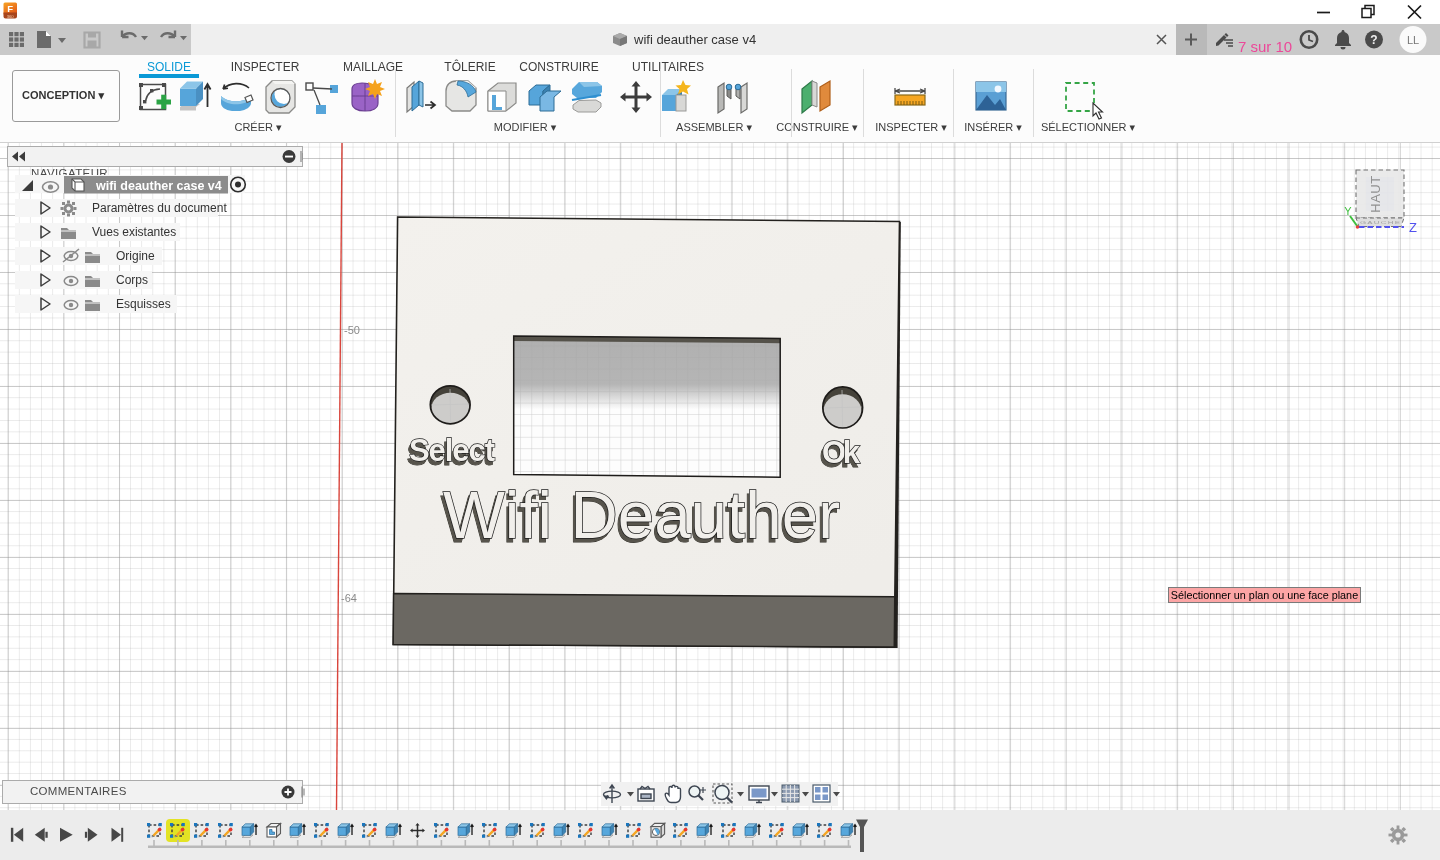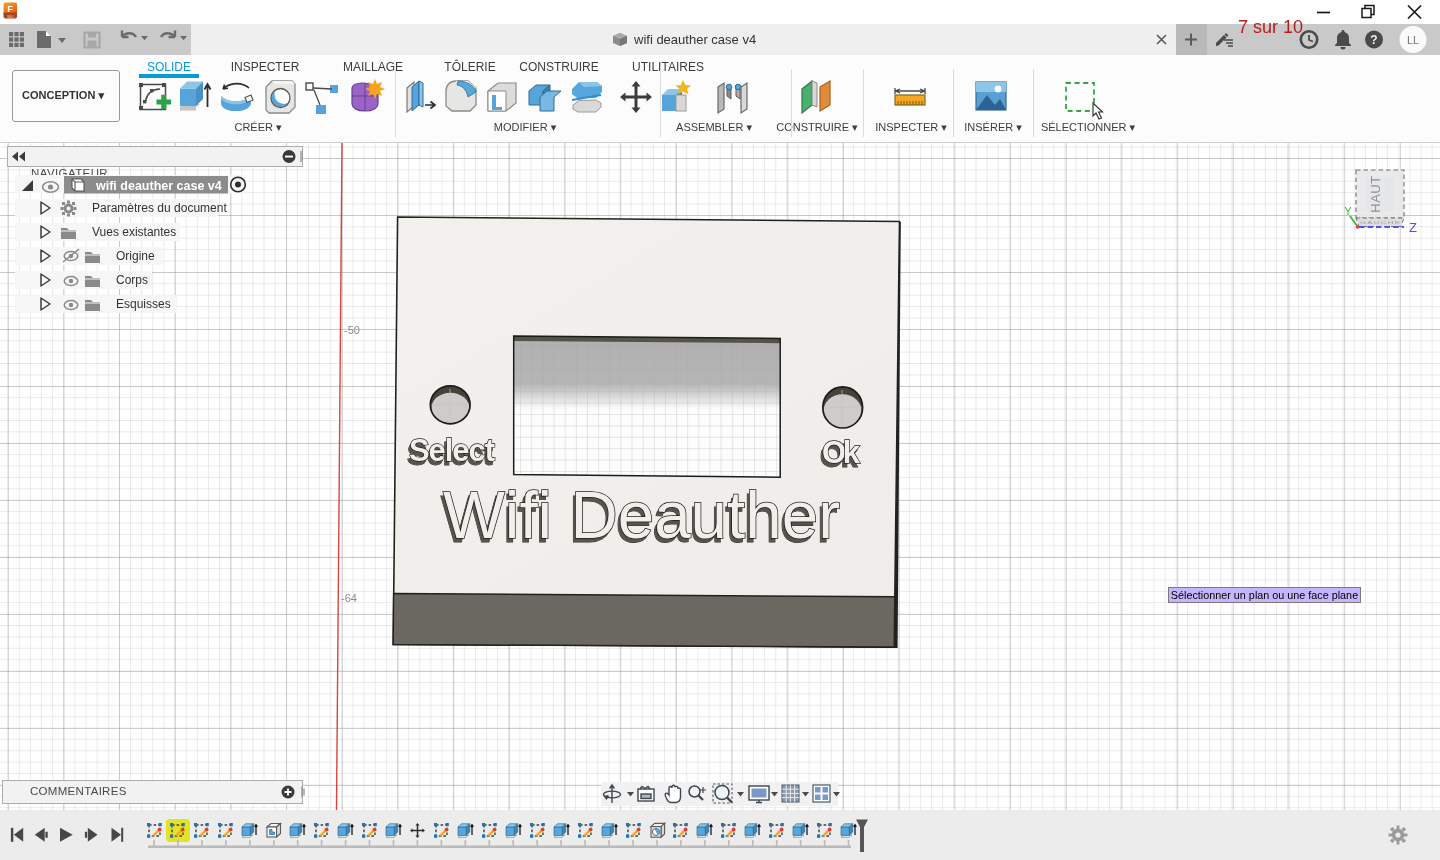--- a/index.html
+++ b/index.html
@@ -19,21 +19,21 @@
 linear-gradient(to right,rgba(140,140,140,.38) 1px,transparent 1px),
 linear-gradient(to bottom,rgba(140,140,140,.38) 1px,transparent 1px),
 linear-gradient(to right,rgba(165,165,165,.23) 1px,transparent 1px),
 linear-gradient(to bottom,rgba(165,165,165,.23) 1px,transparent 1px);
 background-size:55.7px 57px,55.7px 57px,11.14px 11.4px,11.14px 11.4px;
 background-position:7.7px 15px,7.7px 15px,7.7px 15px,7.7px 15px}
 .coordlab{position:absolute;font-size:11px;color:#8a8a8a}
 #navhead{left:7px;top:146px;width:296px;height:21px;background:#f2f2f2;border:1px solid #ababab}
 .navrow{position:absolute;height:18px;background:#f6f6f6}
 .navtxt{position:absolute;font-size:12px;color:#333;white-space:nowrap}
-#tooltip{left:1168px;top:587px;width:193px;height:16px;background:#c4b5fd;border:1px solid #7a7a7a;font-size:10.8px;color:#000;text-align:center;line-height:14px;white-space:nowrap}
+#tooltip{left:1168px;top:587px;width:193px;height:16px;background:#fca5a5;border:1px solid #7a7a7a;font-size:10.8px;color:#000;text-align:center;line-height:14px;white-space:nowrap}
 #navstrip{left:601px;top:782px;width:237px;height:24px;background:#f1f1f1}
 #commentbar{left:2px;top:780px;width:301px;height:24px;background:#f2f2f2;border:1px solid #ababab}
 #timeline{left:0;top:810px;width:1440px;height:50px;background:#ececec}
 </style></head><body>
 <div id="app">
 
 <svg width="0" height="0" style="position:absolute">
       <defs>
 <symbol id="tl-sk" viewBox="0 0 17 17">
  <rect x="3" y="3" width="11" height="11" fill="none" stroke="#3c3c3c" stroke-width="1.4" stroke-dasharray="2.6,2"></rect>
@@ -147,21 +147,21 @@
 <g>
         <circle cx="1374" cy="15.5" r="9" fill="#4a4a4a"></circle>
         <text x="1374" y="20" font-size="12" font-weight="bold" fill="#efefef" text-anchor="middle" font-family="Liberation Sans">?</text>
       </g>
 <g>
         <circle cx="1413" cy="15.5" r="13.5" fill="#fafafa"></circle>
         <text x="1413" y="19.5" font-size="11" fill="#777" text-anchor="middle" font-family="Liberation Sans">LL</text>
       </g>
 </svg>
 <div class="ab" style="left:634px;top:32px;font-size:13px;color:#333">wifi deauther case v4</div>
-<div class="ab" style="left:1238px;top:17px;font-size:18px;color:#b91c1c">7 sur 10</div>
+<div class="ab" style="left:1238px;top:38px;font-size:15px;color:#ec4899">7 sur 10</div>
 
 <div class="ab" id="ribbon">
 <div class="rtab" style="left:169px;color:#0999d6">SOLIDE</div>
 <div class="rtab" style="left:265px">INSPECTER</div>
 <div class="rtab" style="left:373px">MAILLAGE</div>
 <div class="rtab" style="left:470px">TÔLERIE</div>
 <div class="rtab" style="left:559px">CONSTRUIRE</div>
 <div class="rtab" style="left:668px">UTILITAIRES</div>
 <div class="ab" style="left:139px;top:19px;width:60px;height:4px;background:#0999d6"></div>
 <div class="ab" style="left:12px;top:15px;width:108px;height:52px;border:1px solid #9a9a9a;border-radius:3px;background:#fcfcfc"></div>

